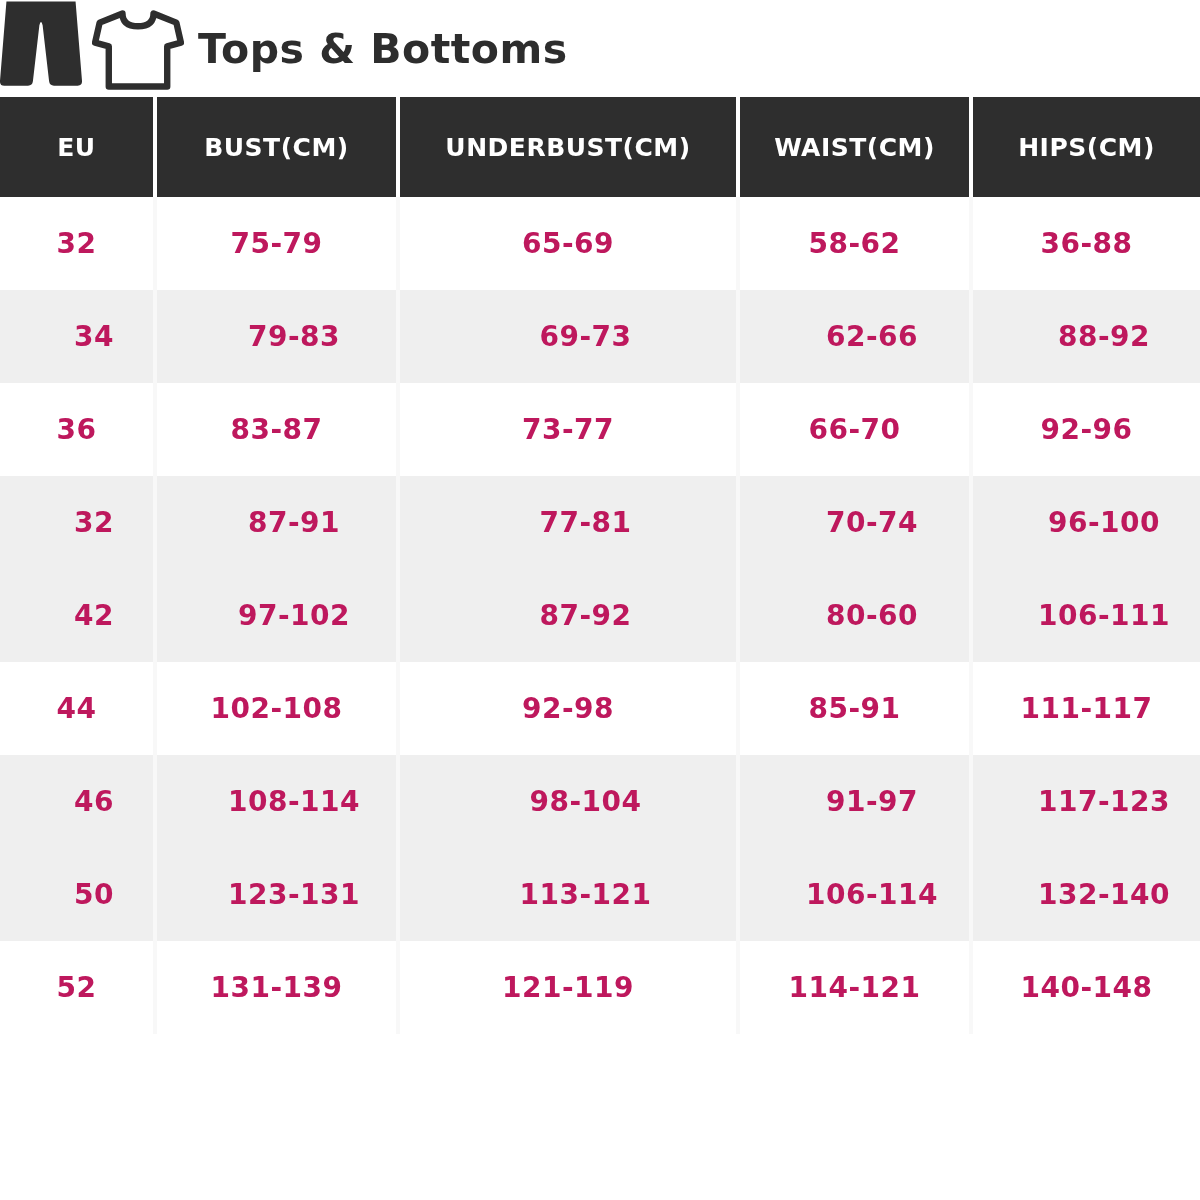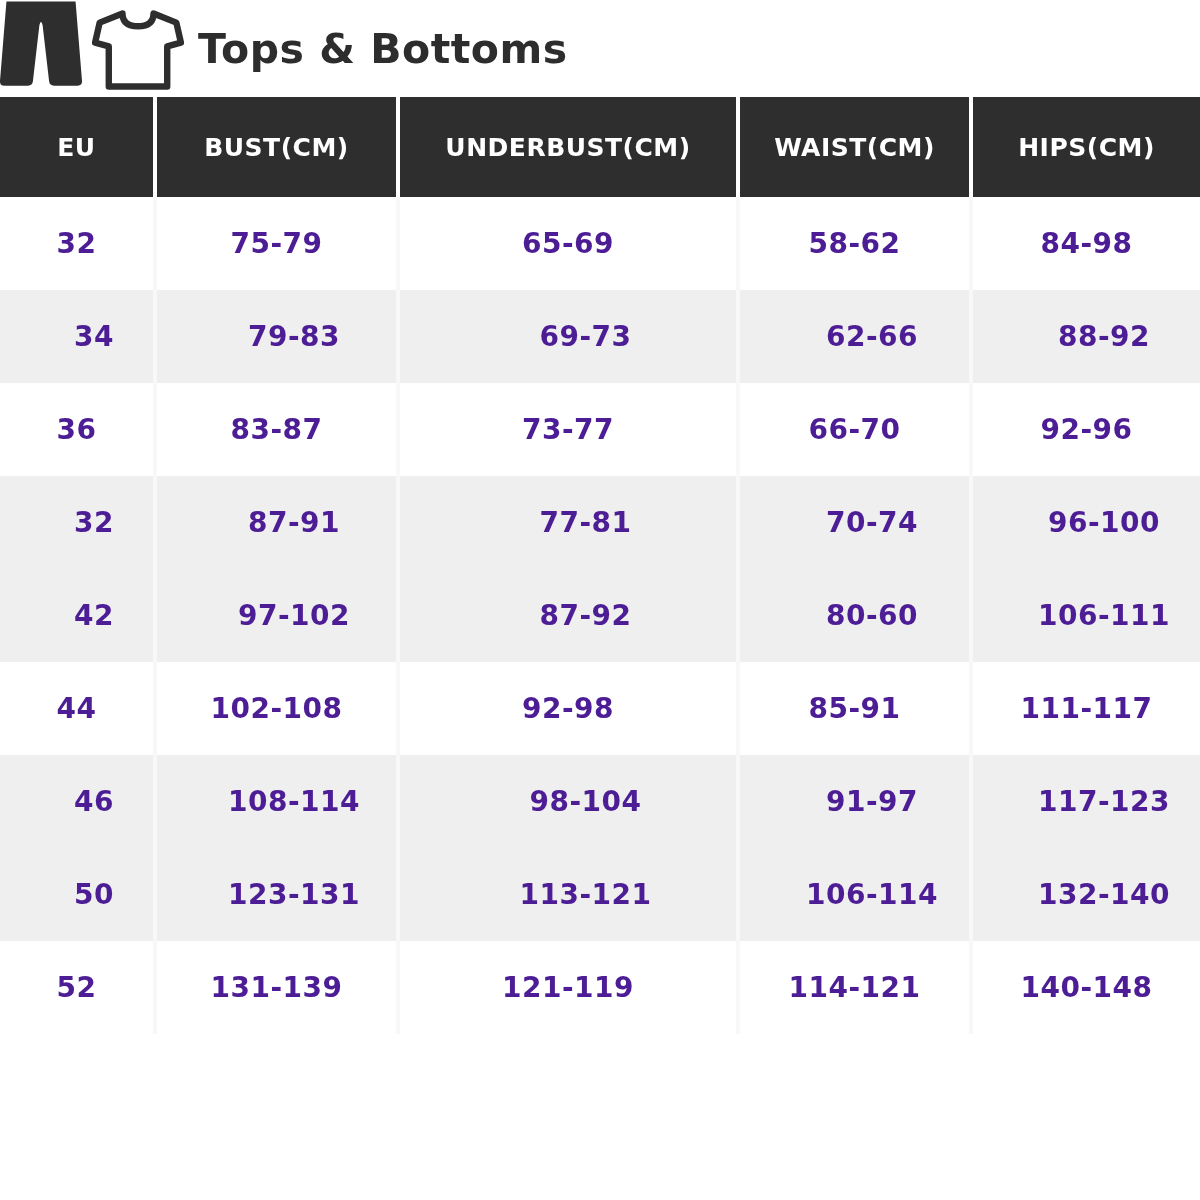--- a/index.html
+++ b/index.html
@@ -72,21 +72,21 @@
     text-align: center;
     vertical-align: middle;
     border-left: 4px solid #ffffff;
   }
   .size-table th:first-child { border-left: none; }
 
   .size-table td {
     height: 91px;
     font-size: 28px;
     font-weight: bold;
-    color: #4c1d95;
+    color: #be185d;
     text-align: center;
     vertical-align: middle;
     border-left: 4px solid #f8f8f8;
     letter-spacing: 0.5px;
   }
   .size-table td:first-child { border-left: none; }
 
   .size-table tr.even td { background: #ffffff; }
   .size-table tr.odd  td { background: #efefef; padding-left: 36px; }
 </style>
@@ -127,21 +127,21 @@
           <th>WAIST(CM)</th>
           <th>HIPS(CM)</th>
         </tr>
     </thead>
     <tbody>
         <tr class="even">
           <td>32</td>
           <td>75-79</td>
           <td>65-69</td>
           <td>58-62</td>
-          <td>84-98</td>
+          <td>36-88</td>
         </tr>
         <tr class="odd">
           <td>34</td>
           <td>79-83</td>
           <td>69-73</td>
           <td>62-66</td>
           <td>88-92</td>
         </tr>
         <tr class="even">
           <td>36</td>

